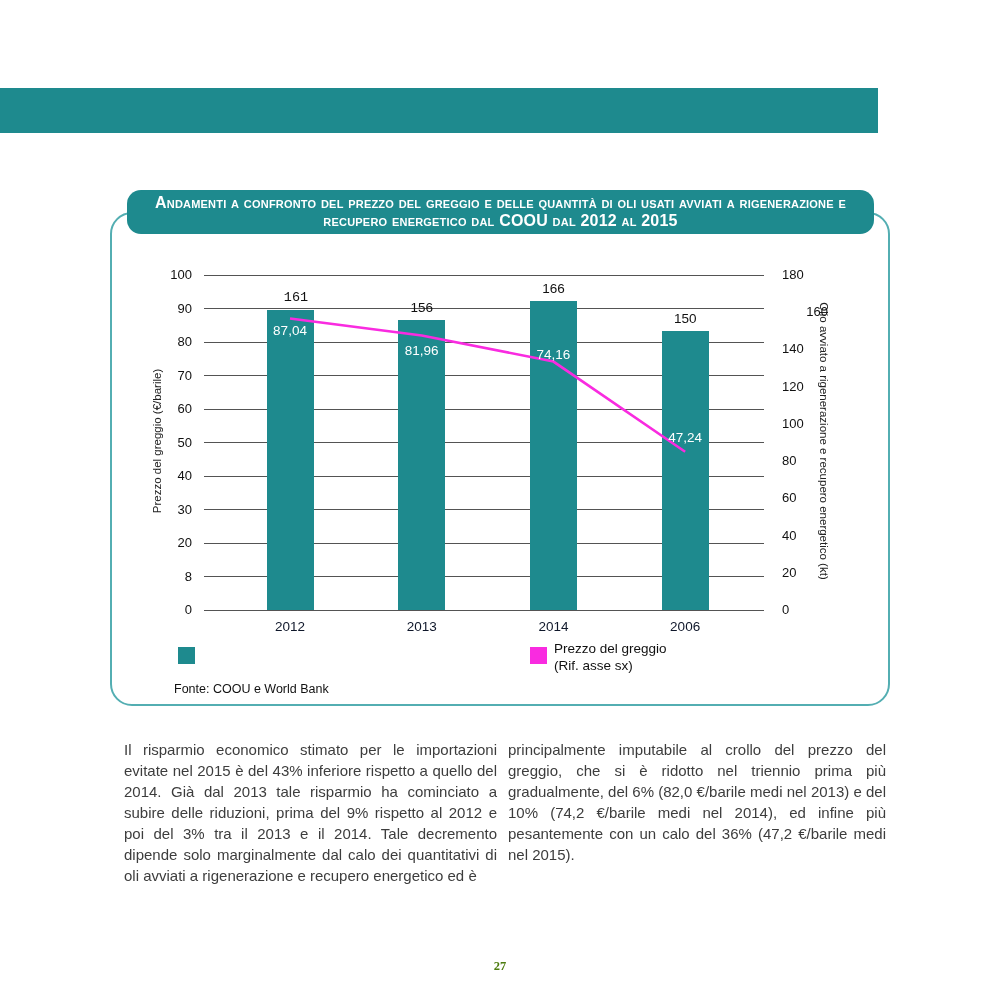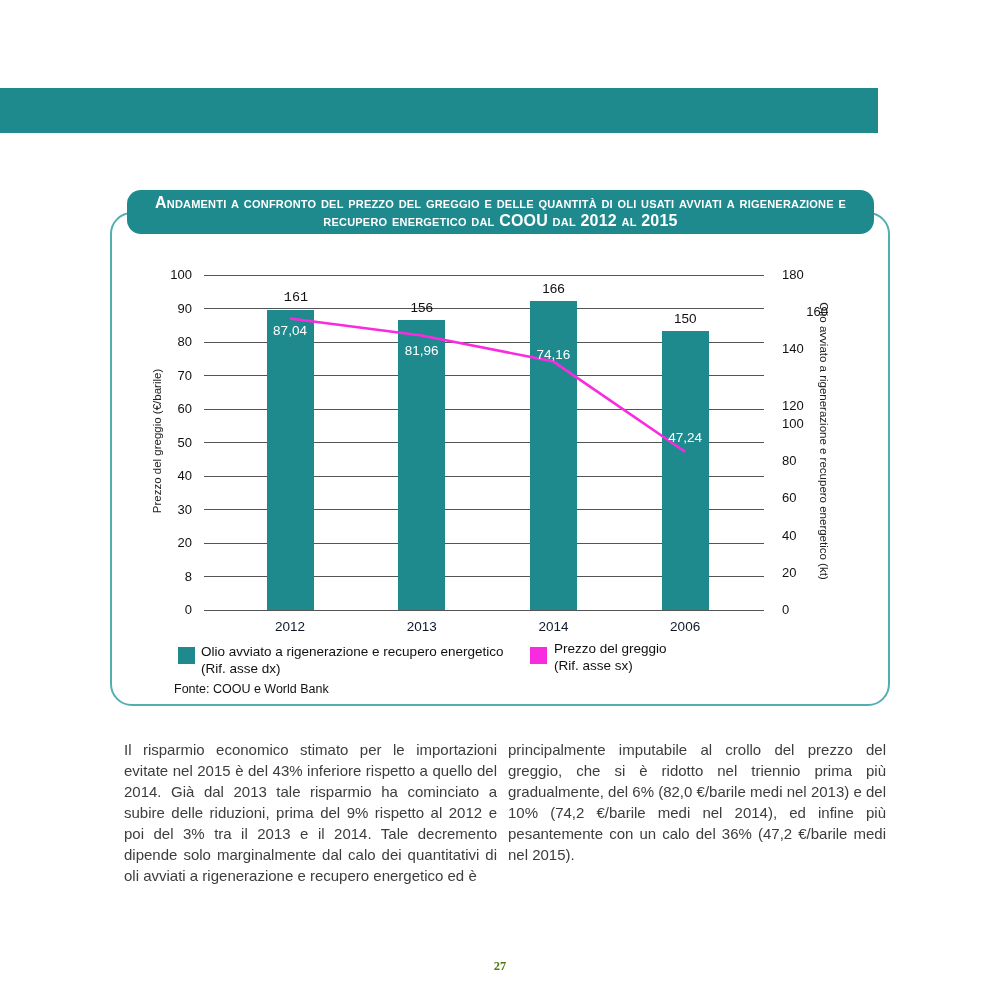--- a/index.html
+++ b/index.html
@@ -80,21 +80,21 @@
         <div class="gridline" style="left: 92px; top: 94px; width: 560px;"></div>
         <div class="tick tick-left" style="left: 34px; top: 85.5px; width: 46px;">90</div>
         <div class="gridline" style="left: 92px; top: 60.5px; width: 560px;"></div>
         <div class="tick tick-left" style="left: 34px; top: 52px; width: 46px;">100</div>
         <div class="tick tick-right" style="left: 670px; top: 387px; width: 46px;">0</div>
         <div class="tick tick-right" style="left: 670px; top: 349.778px; width: 46px;">20</div>
         <div class="tick tick-right" style="left: 670px; top: 312.556px; width: 46px;">40</div>
         <div class="tick tick-right" style="left: 670px; top: 275.333px; width: 46px;">60</div>
         <div class="tick tick-right" style="left: 670px; top: 238.111px; width: 46px;">80</div>
         <div class="tick tick-right" style="left: 670px; top: 200.889px; width: 46px;">100</div>
-        <div class="tick tick-right" style="left: 670px; top: 163.667px; width: 46px; margin-top: 19px;">120</div>
+        <div class="tick tick-right" style="left: 670px; top: 163.667px; width: 46px;">120</div>
         <div class="tick tick-right" style="left: 670px; top: 126.444px; width: 46px;">140</div>
         <div class="tick tick-right" style="left: 670px; top: 89.2222px; width: 46px; text-align: right;">160</div>
         <div class="tick tick-right" style="left: 670px; top: 52px; width: 46px;">180</div>
         <div class="bar" style="left: 154.516px; top: 96.3611px; width: 47px; height: 299.639px; background: rgb(30, 138, 142);"></div>
         <div class="bar-label" style="left: 154px; top: 76.3611px; width: 60px; font-family: Liberation Mono, monospace;">161</div>
         <div class="x-label" style="left: 138.016px; top: 405px; width: 80px;">2012</div>
         <div class="bar" style="left: 286.228px; top: 105.667px; width: 47px; height: 290.333px; background: rgb(30, 138, 142);"></div>
         <div class="bar-label" style="left: 279.728px; top: 85.6667px; width: 60px;">156</div>
         <div class="x-label" style="left: 269.728px; top: 405px; width: 80px;">2013</div>
         <div class="bar" style="left: 417.94px; top: 87.0556px; width: 47px; height: 308.944px; background: rgb(30, 138, 142);"></div>
@@ -107,24 +107,20 @@
           <polyline points="86.01599999999999,43.41599999999998 217.72799999999995,60.43400000000004 349.44,86.56400000000002 481.15200000000004,176.74599999999998" fill="none" stroke="#f92be0" stroke-width="2.6"></polyline>
         </svg>
         <div class="line-label" style="left: 146.016px; top: 109.416px; width: 64px;">87,04</div>
         <div class="line-label" style="left: 277.728px; top: 129.434px; width: 64px;">81,96</div>
         <div class="line-label" style="left: 409.44px; top: 132.564px; width: 64px;">74,16</div>
         <div class="line-label" style="left: 541.152px; top: 215.746px; width: 64px;">47,24</div>
       </div>
 
     <div class="legend">
       <div class="legend-swatch" id="legend-swatch-0" style="left: 66px; top: 7px; background: rgb(30, 138, 142);"></div>
-      <div class="legend-text" style="left:89px;top:3px;width:330px;">
-        <span>Olio avviato a rigenerazione e recupero energetico</span><br>
-        <span>(Rif. asse dx)</span>
-      </div>
       <div class="legend-swatch" id="legend-swatch-1" style="left: 418px; top: 7px; background: rgb(249, 43, 224);"></div>
       <div class="legend-text" style="left:442px;top:0;width:200px;">
         <span>Prezzo del greggio</span><br>
         <span>(Rif. asse sx)</span>
       </div>
     </div>
 
     <div class="fonte">Fonte: COOU e World Bank</div>
   </div>
 

